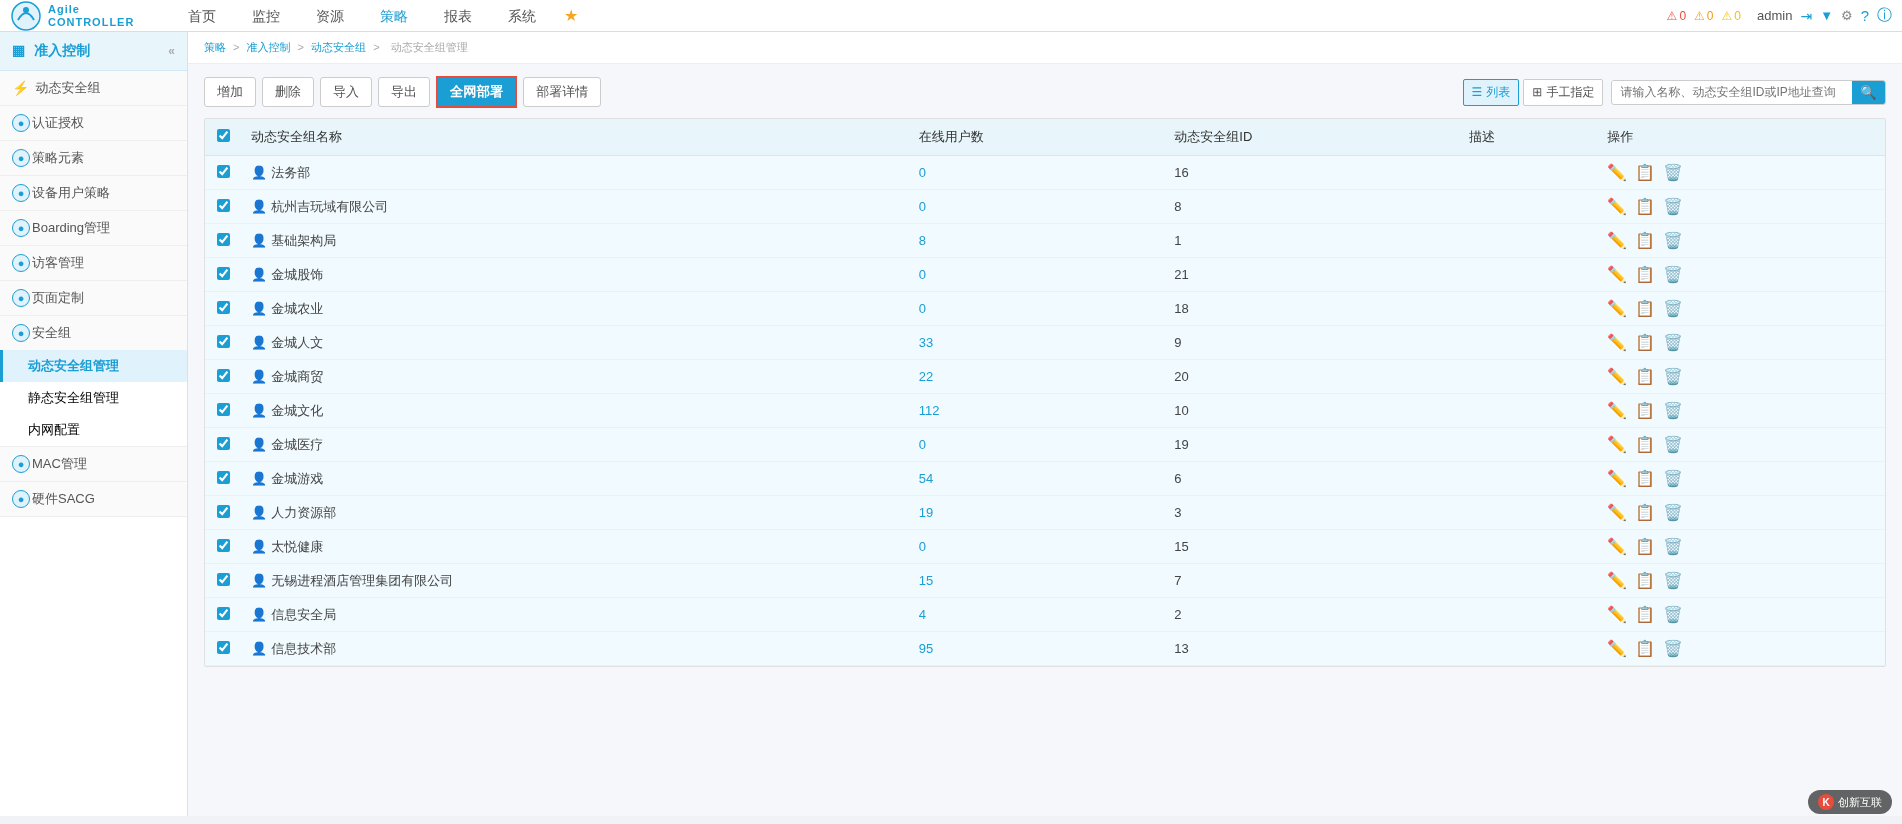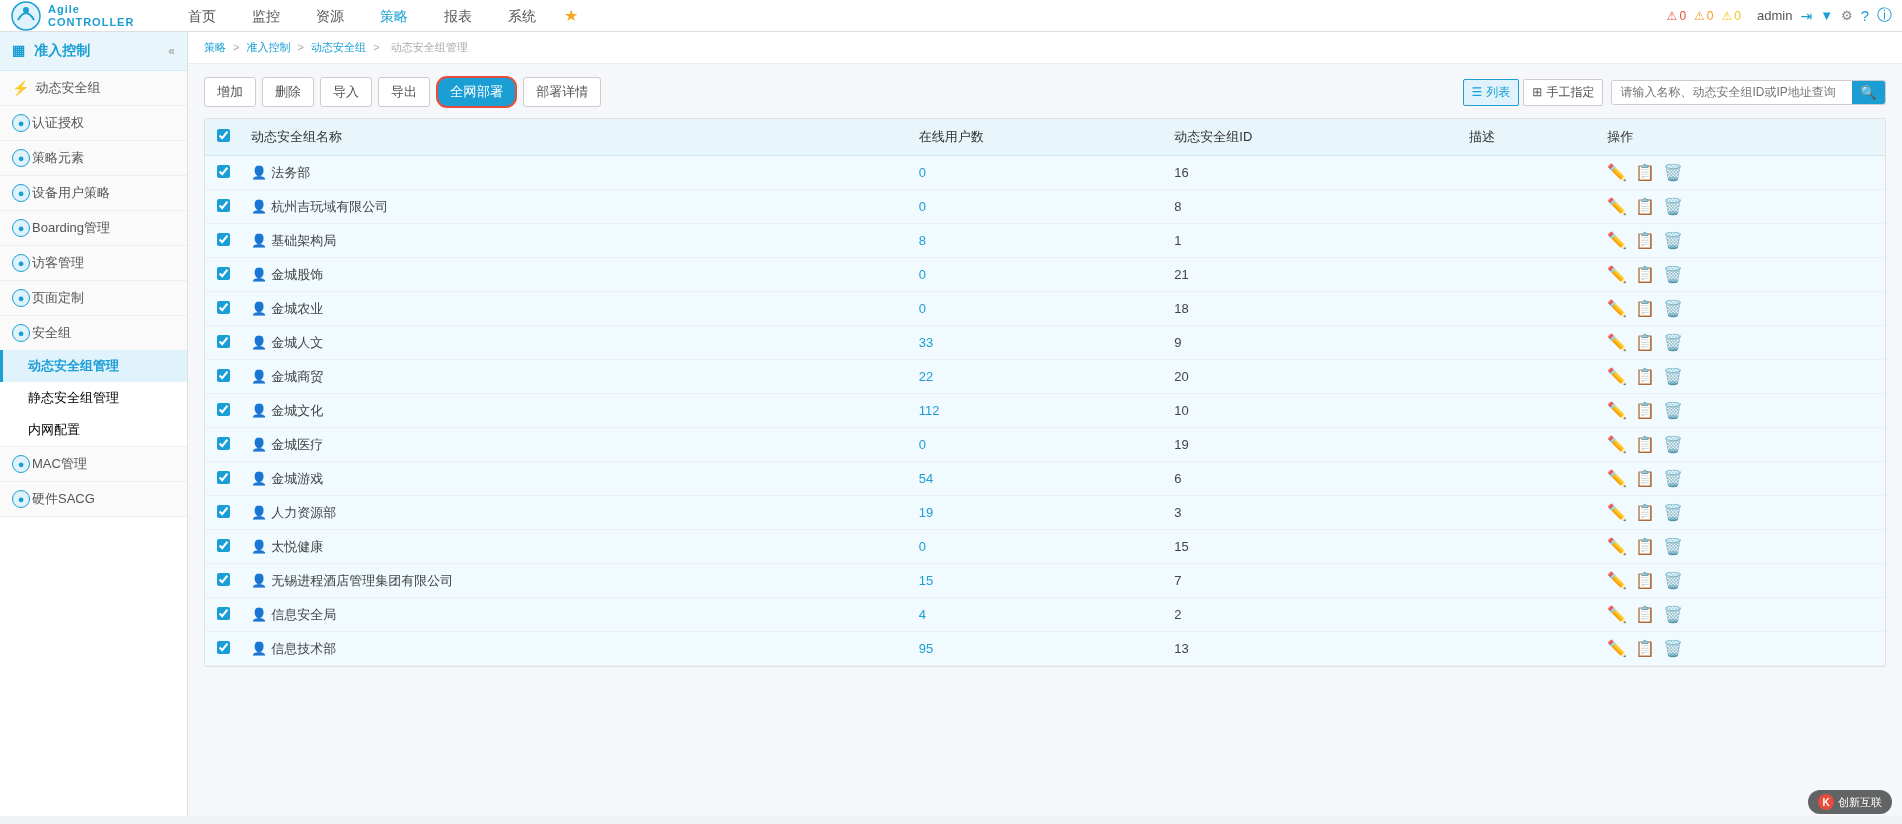--- a/index.html
+++ b/index.html
@@ -42,21 +42,21 @@
     .breadcrumb { padding: 8px 16px; font-size: 11px; color: #888; background: #fff; border-bottom: 1px solid #eee; }
     .breadcrumb a { color: #1a9ed4; text-decoration: none; cursor: pointer; }
     .breadcrumb span { color: #aaa; margin: 0 4px; }
 
     
     .content { padding: 12px 16px; }
 
     
     .toolbar { display: flex; align-items: center; margin-bottom: 10px; gap: 6px; }
     .btn { padding: 5px 12px; font-size: 13px; border: 1px solid #ccc; border-radius: 3px; background: #fff; cursor: pointer; color: #555; }
-    .btn-active { background: #1a9ed4; color: #fff; border: 2px solid #e74c3c; border-radius: 11px; padding: 5px 12px; cursor: pointer; }
+    .btn-active { background: #1a9ed4; color: #fff; border: 2px solid #e74c3c; border-radius: 0; padding: 5px 12px; cursor: pointer; font-weight: bold; }
 
     .toolbar-right { margin-left: auto; display: flex; align-items: center; gap: 8px; }
     .view-toggle { display: flex; align-items: center; gap: 4px; }
     .view-btn { padding: 4px 8px; border: 1px solid #ccc; background: #fff; cursor: pointer; color: #555; font-size: 12px; border-radius: 2px; display: flex; align-items: center; gap: 4px; }
     .view-btn.active { background: #e0f3fc; color: #1a9ed4; border-color: #1a9ed4; }
     .search-box { display: flex; align-items: center; border: 1px solid #ccc; border-radius: 3px; overflow: hidden; background: #fff; }
     .search-box input { border: none; outline: none; padding: 4px 8px; font-size: 12px; width: 240px; color: #999; }
     .search-box button { background: #1a9ed4; border: none; color: #fff; padding: 4px 8px; cursor: pointer; }
 
     

